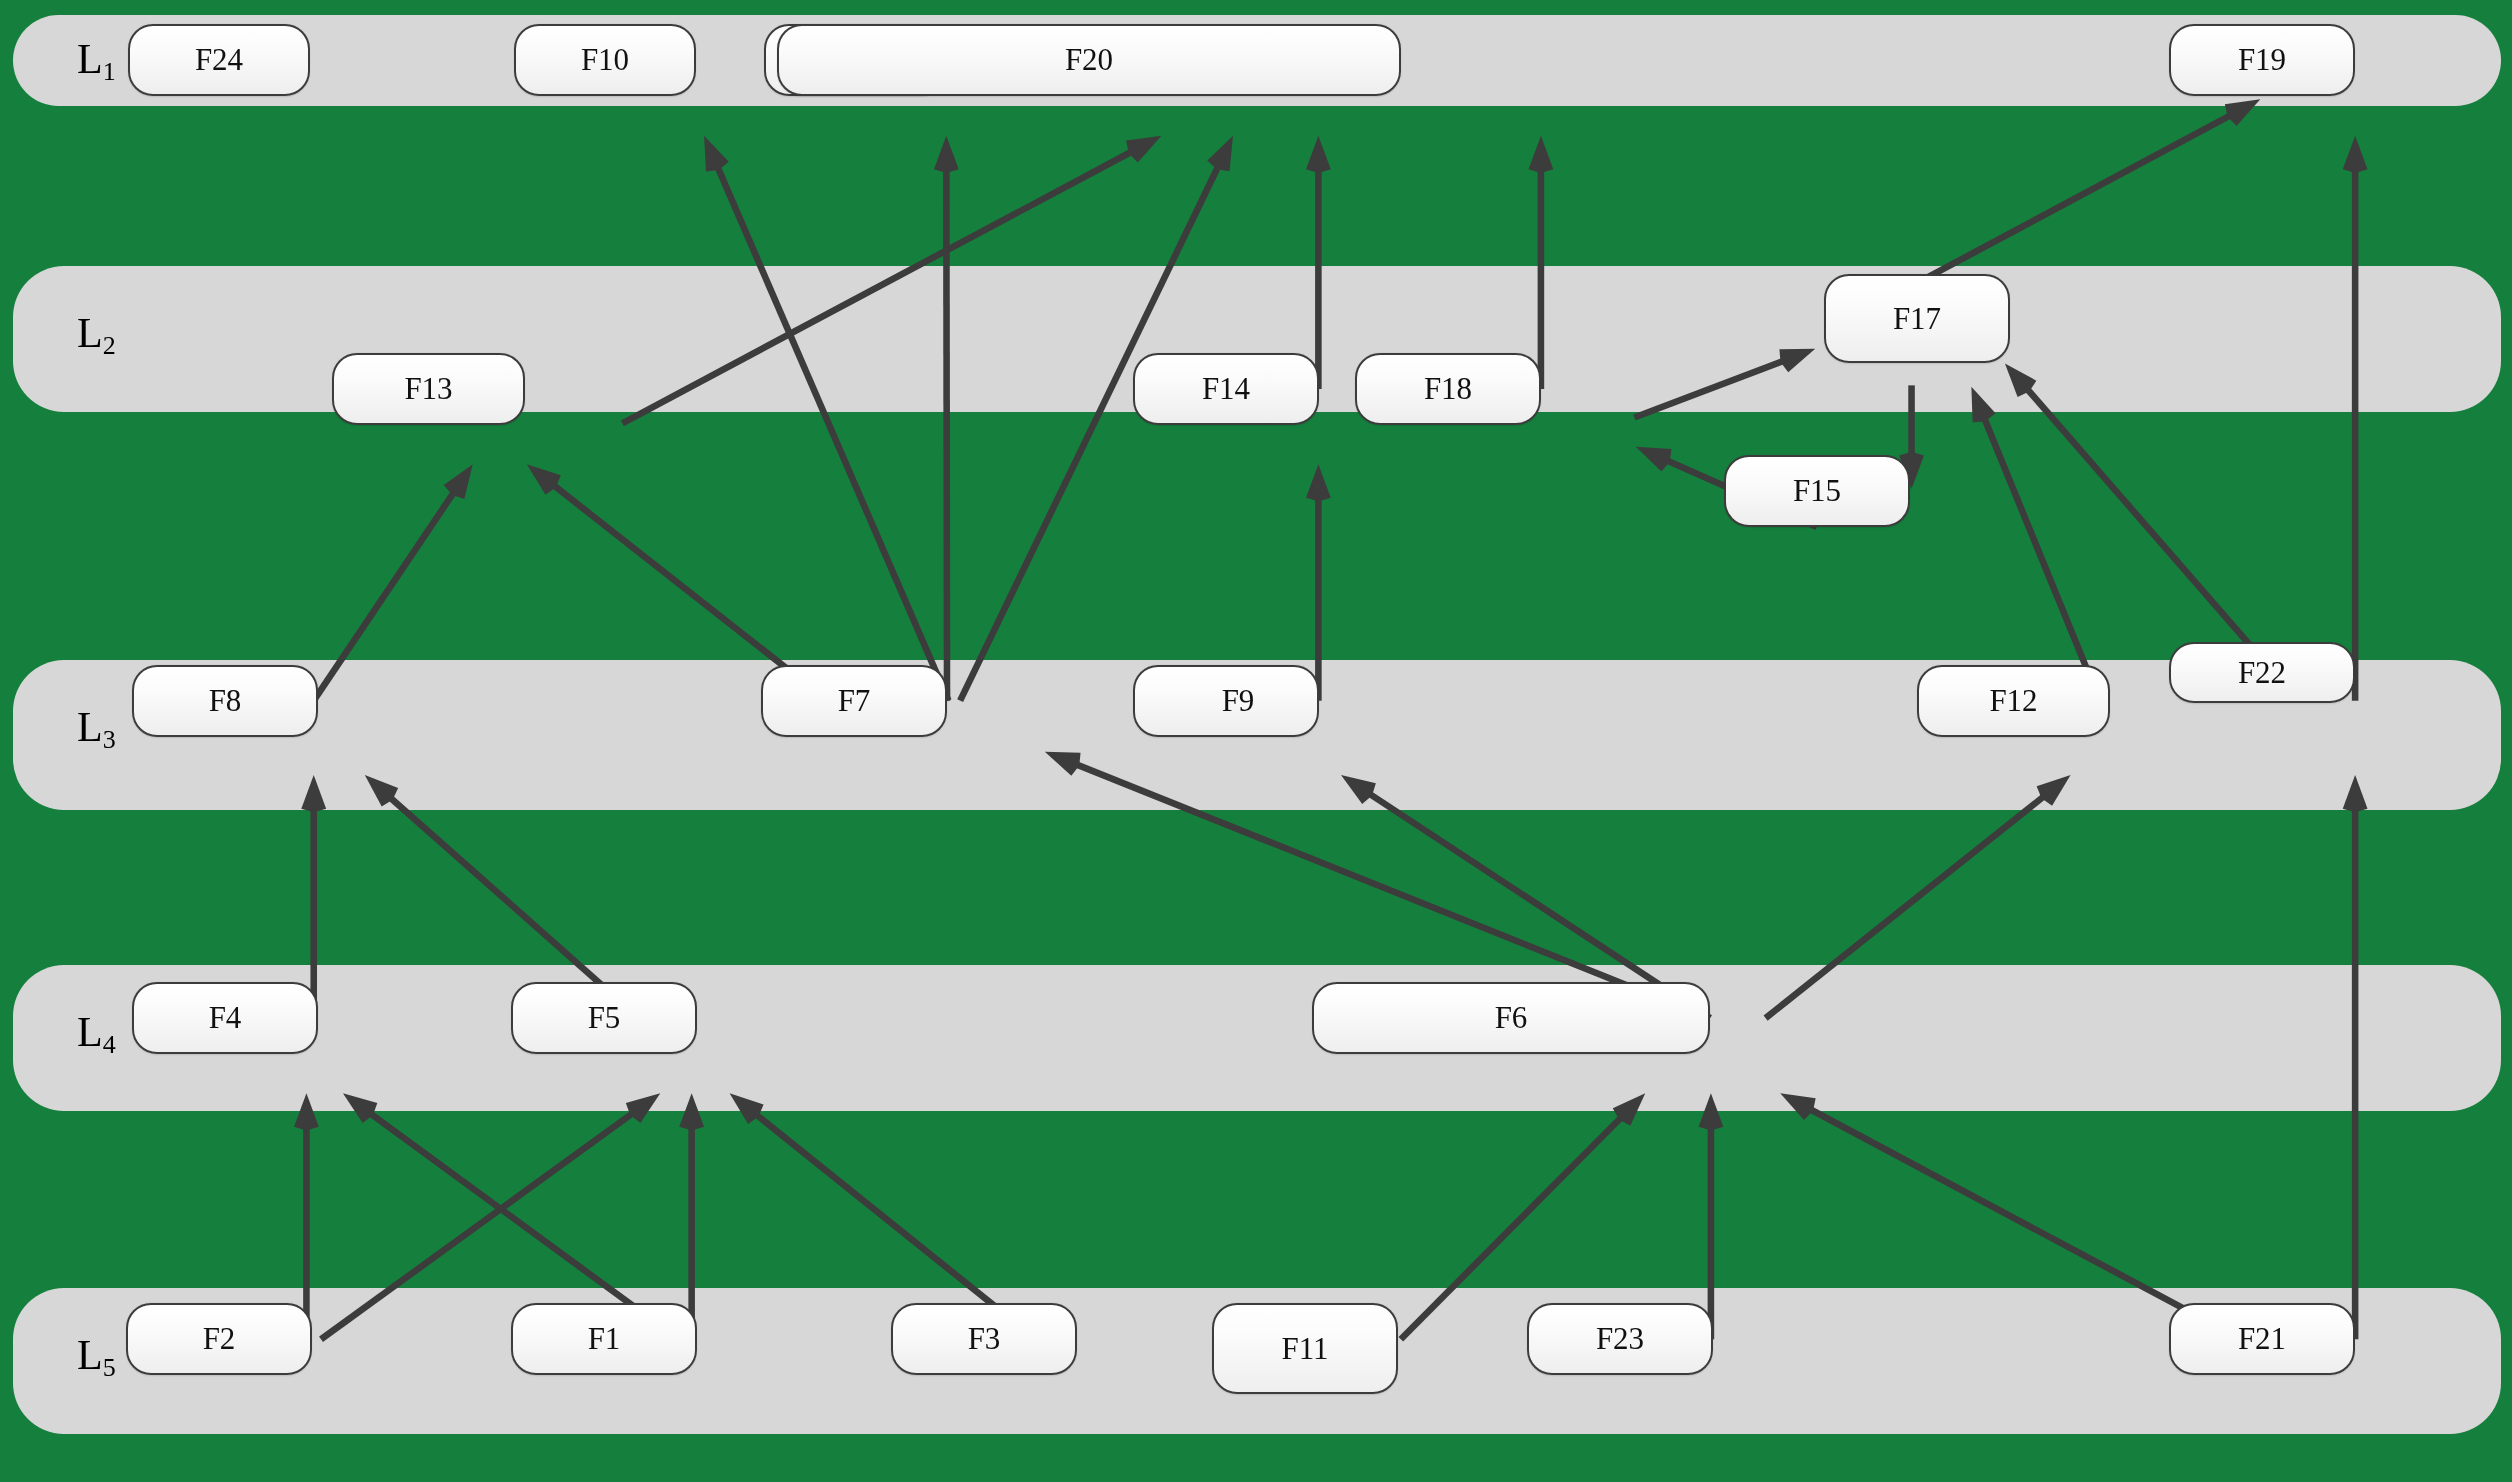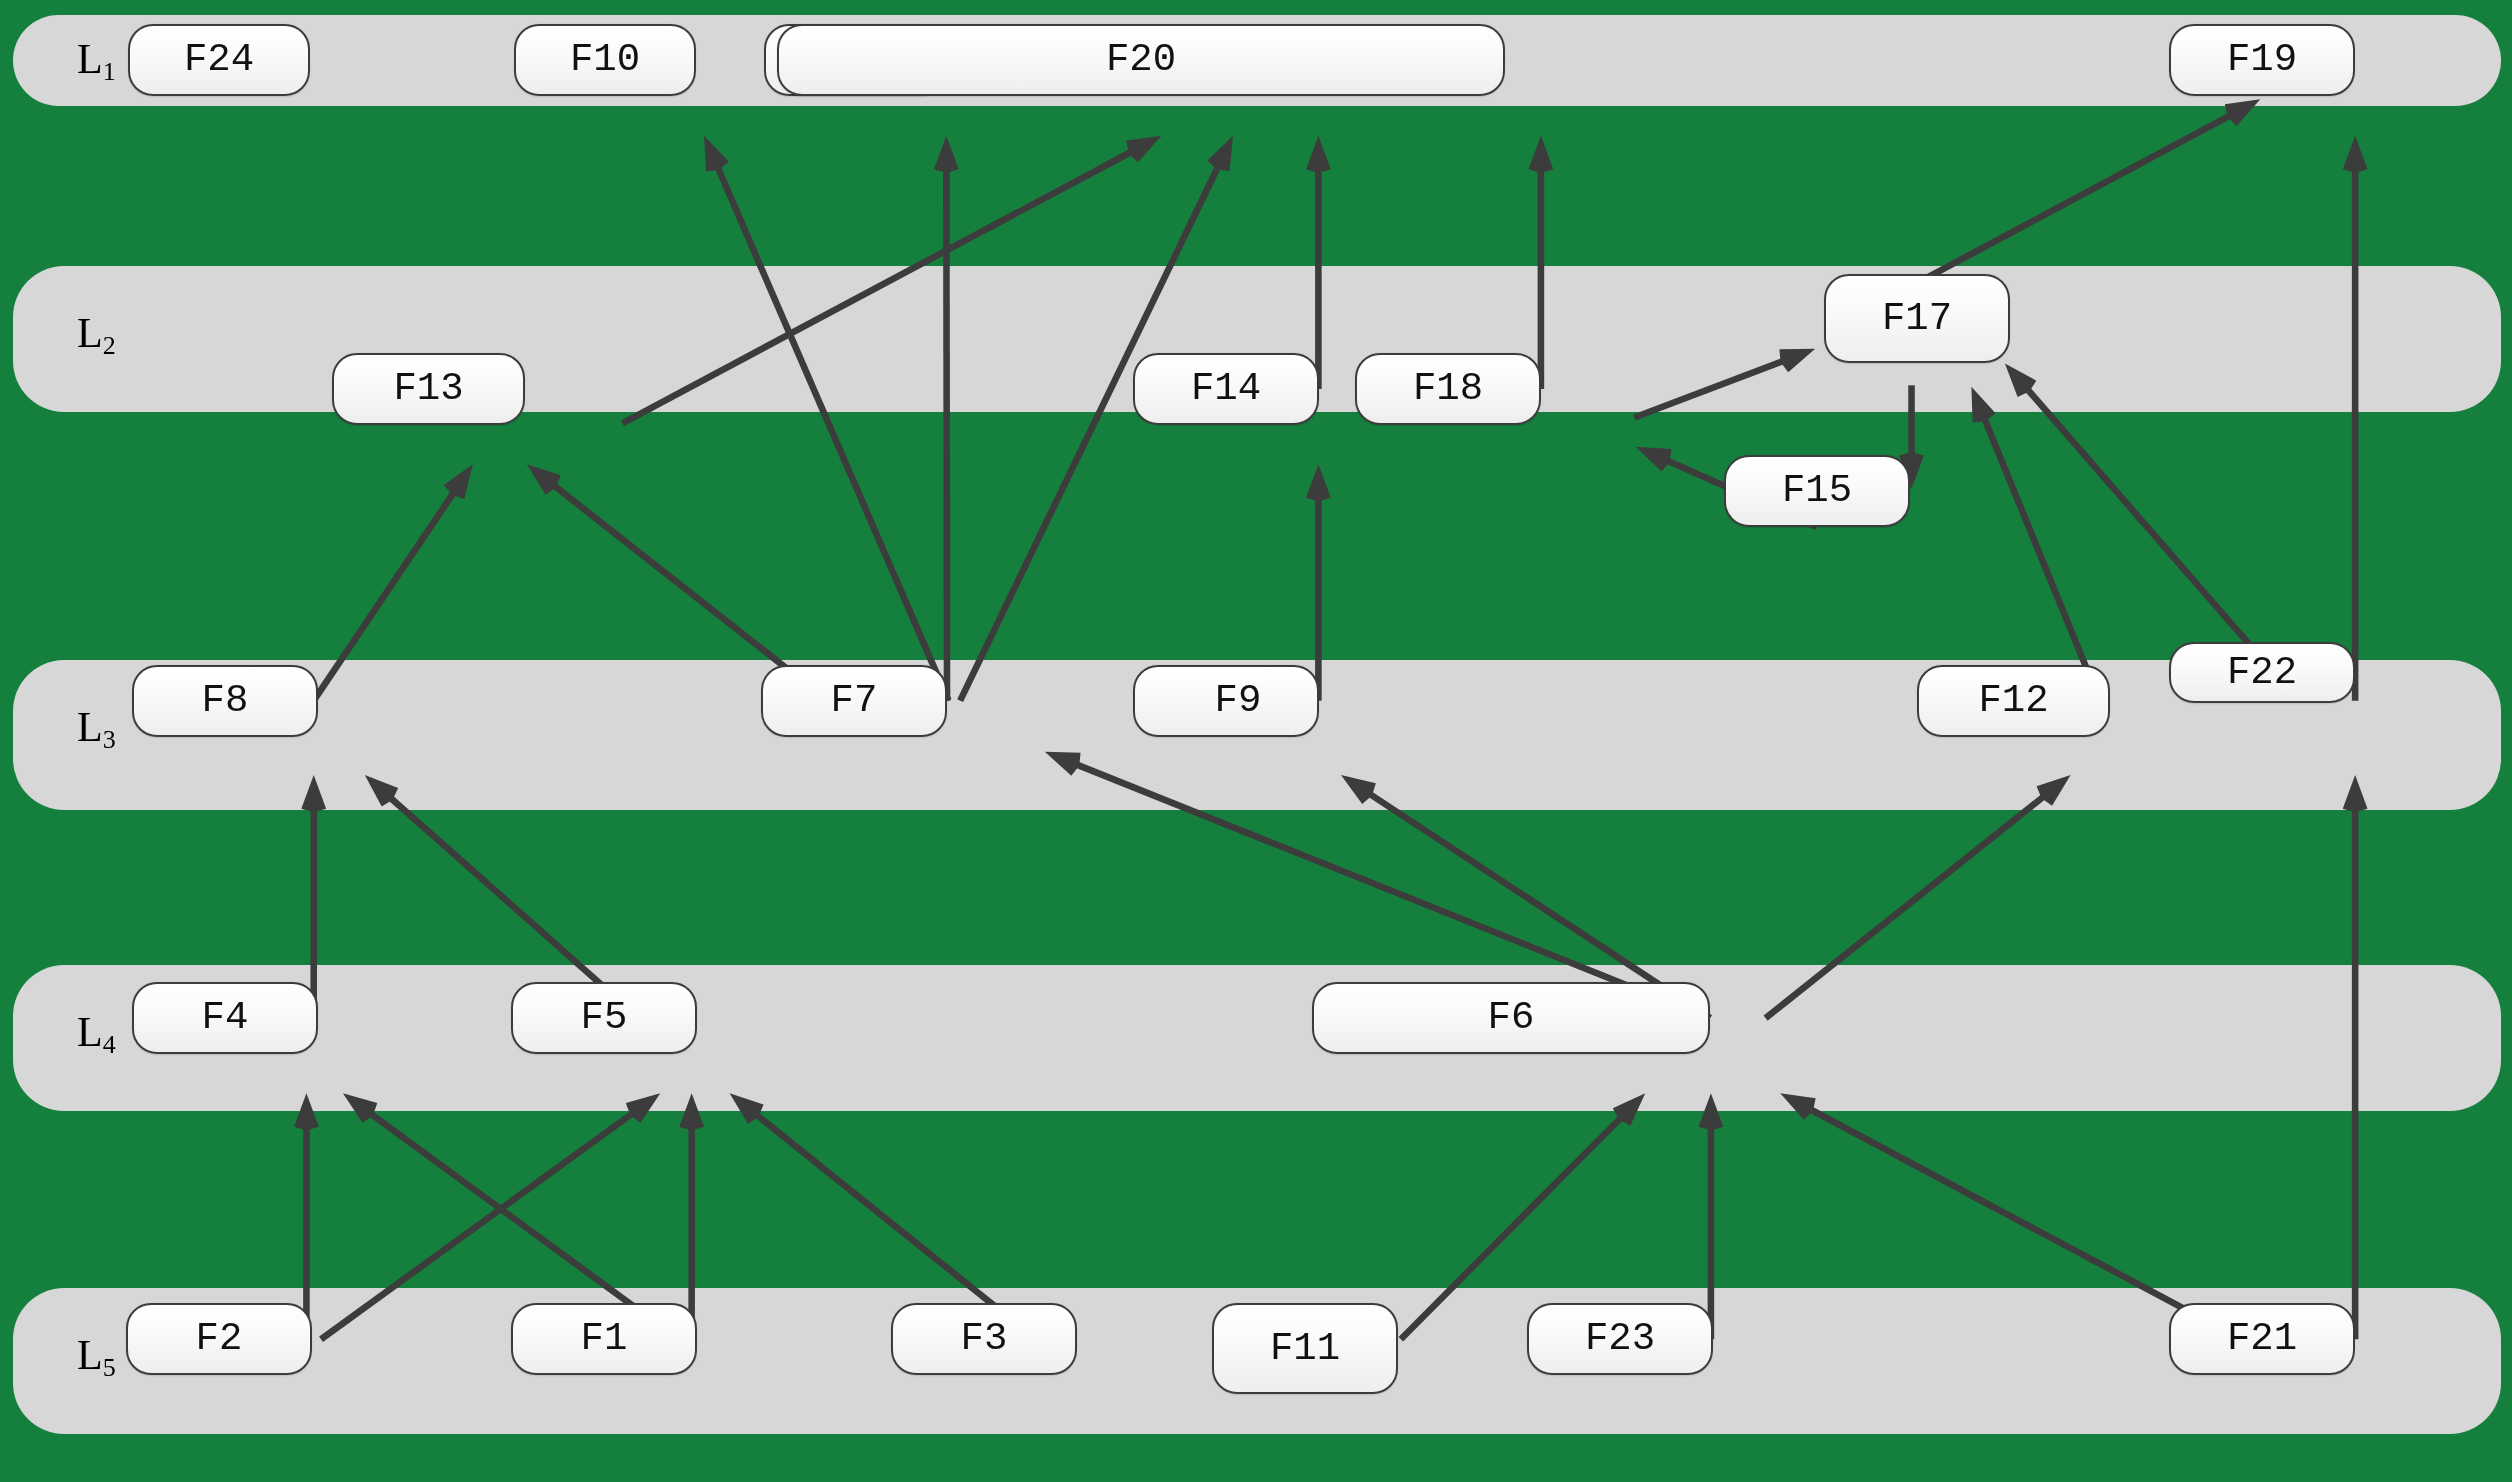--- a/index.html
+++ b/index.html
@@ -6,21 +6,21 @@
   body{font-family:"Liberation Serif", serif;}
   #canvas{position:relative;width:2512px;height:1483px;background:#15803d;overflow:hidden;}
   .band{position:absolute;background:#d7d7d7;border-radius:51px;}
   .band-label{position:absolute;color:#000;font-family:"Liberation Serif", serif;
     font-size:42px;line-height:1;white-space:nowrap;}
   .band-label sub{font-size:26px;vertical-align:baseline;position:relative;top:7.3px;}
   .node{position:absolute;box-sizing:border-box;
     background:linear-gradient(to bottom,#ffffff 0%,#fbfbfb 35%,#eeeeee 100%);
     border:2.9px solid #3c3c3c;border-radius:25px;
     display:flex;align-items:center;justify-content:center;
-    font-family:Liberation Mono, monospace;font-size:39px;color:#111;
+    font-family:Liberation Serif, serif;font-size:31px;color:#111;
     box-shadow:0 0.7px 1.5px rgba(0,0,0,0.12);}
   svg.edges{position:absolute;left:0;top:0;width:2512px;height:1483px;pointer-events:none;}
 </style>
 </head>
 <body>
 
 <div id="canvas">
   <div id="bands">
       <div class="band" style="left: 13px; top: 14.6px; width: 2488px; height: 91px; background: rgb(215, 215, 215);"></div>
       <div class="band-label" style="left: 77px; top: 38px;"><span>L</span><sub>1</sub></div>
@@ -152,21 +152,21 @@
       </g>
       <g>
         <line x1="3228" y1="1835" x2="3228" y2="1102" stroke="#3c3c3c" stroke-width="9" stroke-linecap="butt"></line>
         <polygon points="3228,1062 3245,1108 3228,1113 3211,1108" fill="#3c3c3c"></polygon>
       </g>
     </svg>
   <div id="nodes">
       <div class="node" style="left: 128px; top: 24px; width: 182px; height: 72px; border-color: rgb(60, 60, 60); color: rgb(17, 17, 17);">F24</div>
       <div class="node" style="left: 514px; top: 24px; width: 182px; height: 72px; border-color: rgb(60, 60, 60); color: rgb(17, 17, 17);">F10</div>
       <div class="node" style="left: 764px; top: 24px; width: 182px; height: 72px; border-color: rgb(60, 60, 60); color: rgb(17, 17, 17);">F16</div>
-      <div class="node" style="left: 777px; top: 24px; width: 728px; height: 72px; border-color: rgb(60, 60, 60); color: rgb(17, 17, 17);">F20</div>
+      <div class="node" style="left: 777px; top: 24px; width: 624px; height: 72px; border-color: rgb(60, 60, 60); color: rgb(17, 17, 17);">F20</div>
       <div class="node" style="left: 2169px; top: 24px; width: 186px; height: 72px; border-color: rgb(60, 60, 60); color: rgb(17, 17, 17);">F19</div>
       <div class="node" style="left: 332px; top: 353px; width: 193px; height: 72px; border-color: rgb(60, 60, 60); color: rgb(17, 17, 17);">F13</div>
       <div class="node" style="left: 1133px; top: 353px; width: 186px; height: 72px; border-color: rgb(60, 60, 60); color: rgb(17, 17, 17);">F14</div>
       <div class="node" style="left: 1355px; top: 353px; width: 186px; height: 72px; border-color: rgb(60, 60, 60); color: rgb(17, 17, 17);">F18</div>
       <div class="node" style="left: 1824px; top: 274px; width: 186px; height: 89px; border-color: rgb(60, 60, 60); color: rgb(17, 17, 17);">F17</div>
       <div class="node" style="left: 1724px; top: 455px; width: 186px; height: 72px; border-color: rgb(60, 60, 60); color: rgb(17, 17, 17);">F15</div>
       <div class="node" style="left: 132px; top: 665px; width: 186px; height: 72px; border-color: rgb(60, 60, 60); color: rgb(17, 17, 17);">F8</div>
       <div class="node" style="left: 761px; top: 665px; width: 186px; height: 72px; border-color: rgb(60, 60, 60); color: rgb(17, 17, 17);">F7</div>
       <div class="node" style="left: 1133px; top: 665px; width: 186px; height: 72px; border-color: rgb(60, 60, 60); color: rgb(17, 17, 17); padding-left: 24px;">F9</div>
       <div class="node" style="left: 1917px; top: 665px; width: 193px; height: 72px; border-color: rgb(60, 60, 60); color: rgb(17, 17, 17);">F12</div>

